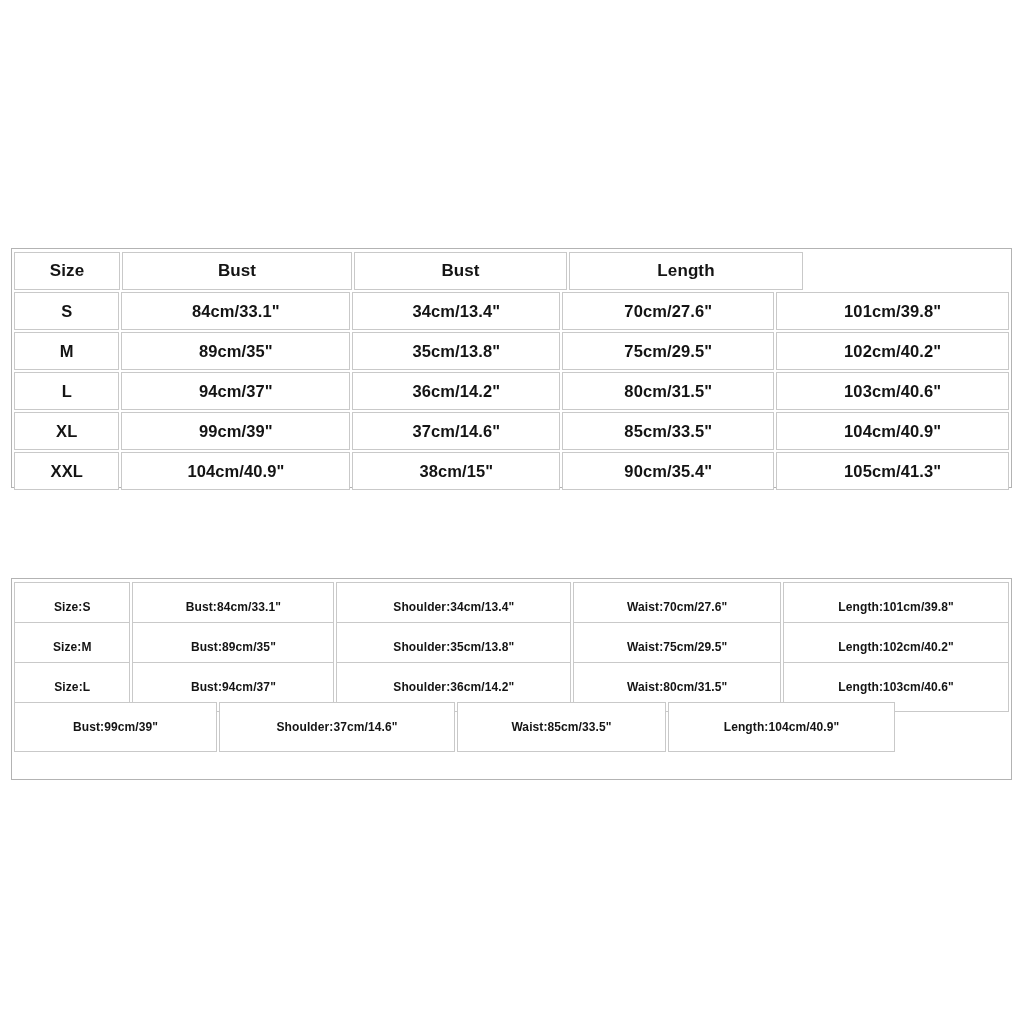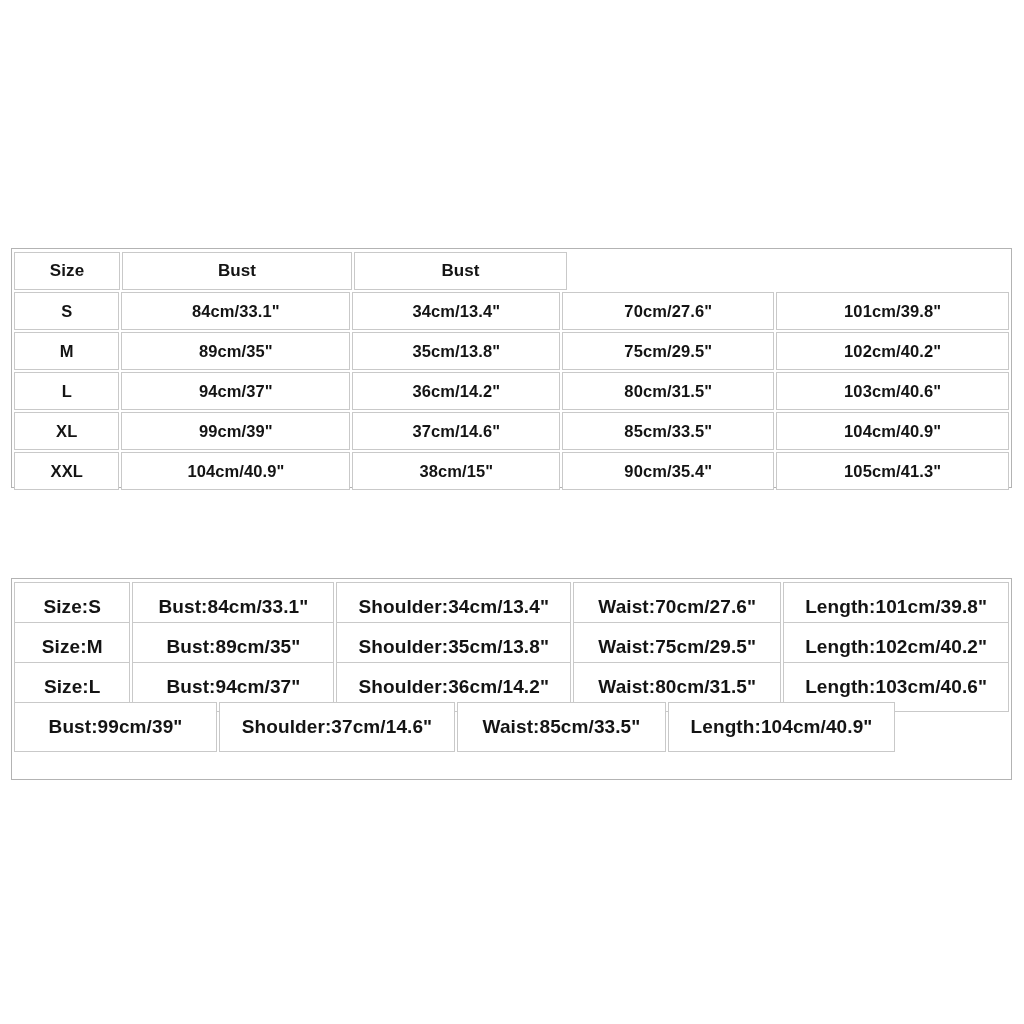--- a/index.html
+++ b/index.html
@@ -88,41 +88,42 @@
     top: 578px;
     width: 1001px;
     height: 202px;
   }
   #table-two .srow {
     height: 40px;
   }
   #table-two .scell {
     height: 50px;
     margin: 1px 2px 1px 0;
-    font-size: 19px;
+    font-size: 12px;
   }
   #table-two .scell:last-child { margin-right: 0; }
 
   #table-two .c0 { width: 117px; }
   #table-two .c1 { width: 203px; }
   #table-two .c2 { width: 236px; }
   #table-two .c3 { width: 209px; }
   #table-two .c4 { width: 227px; }
 </style>
 </head>
 <body>
 
 <div class="sheet">
 
   <div class="size-table" id="table-one">
 
     <div class="srow hdr-row">
       <div class="scell c0">Size</div>
       <div class="scell c1">Bust</div>
       <div class="scell c3">Bust</div>
+      <div class="scell c4">Length</div>
     </div>
 
     <div class="srow">
       <div class="scell c0">S</div>
       <div class="scell c1">84cm/33.1"</div>
       <div class="scell c2">34cm/13.4"</div>
       <div class="scell c3">70cm/27.6"</div>
       <div class="scell c4">101cm/39.8"</div>
     </div>
 

